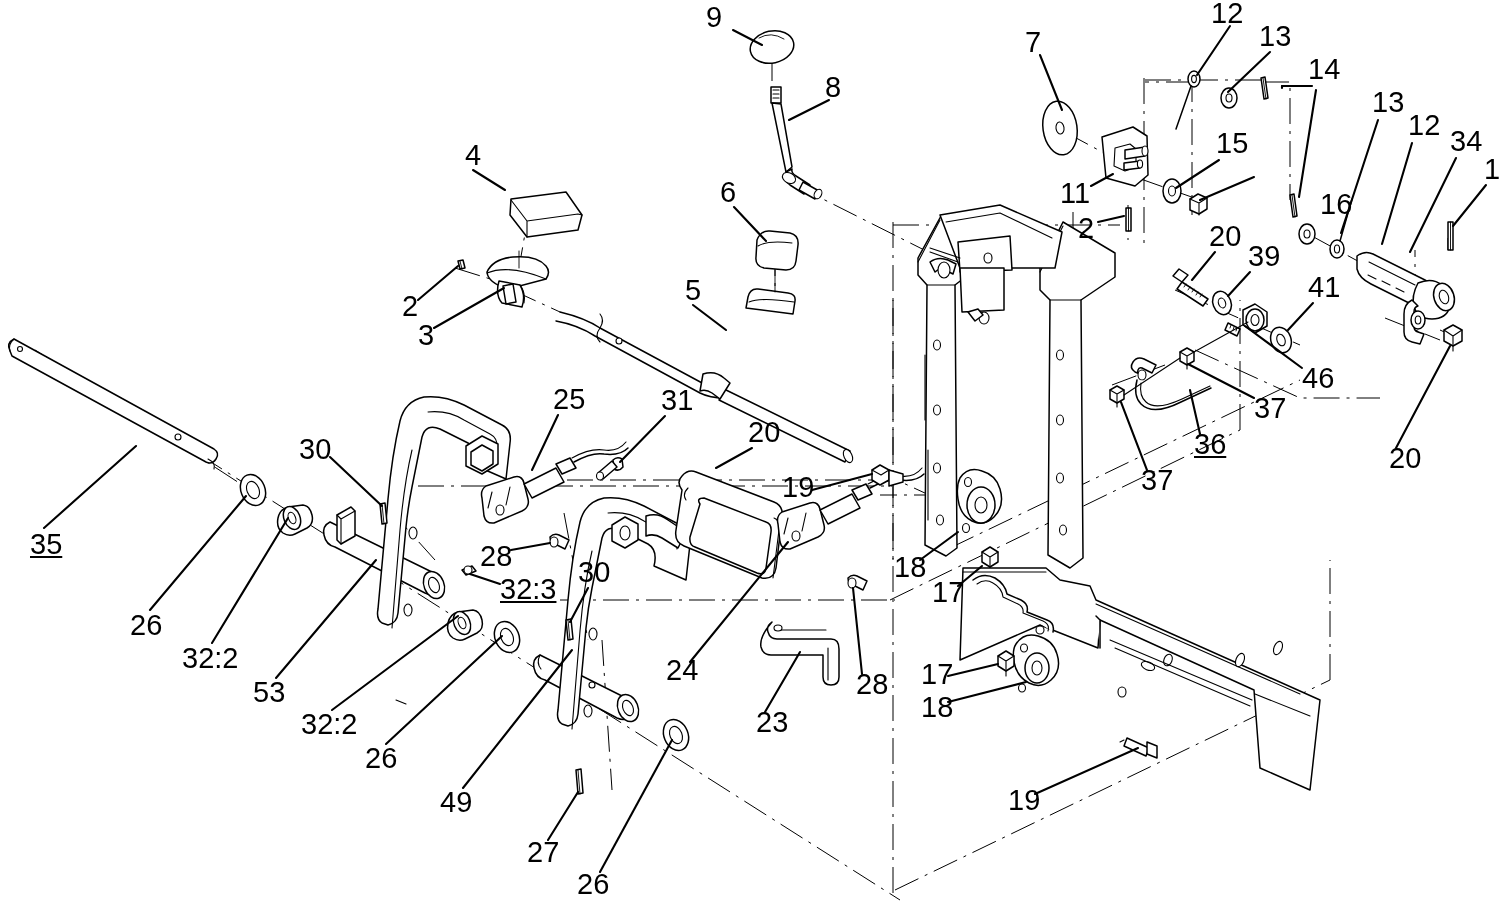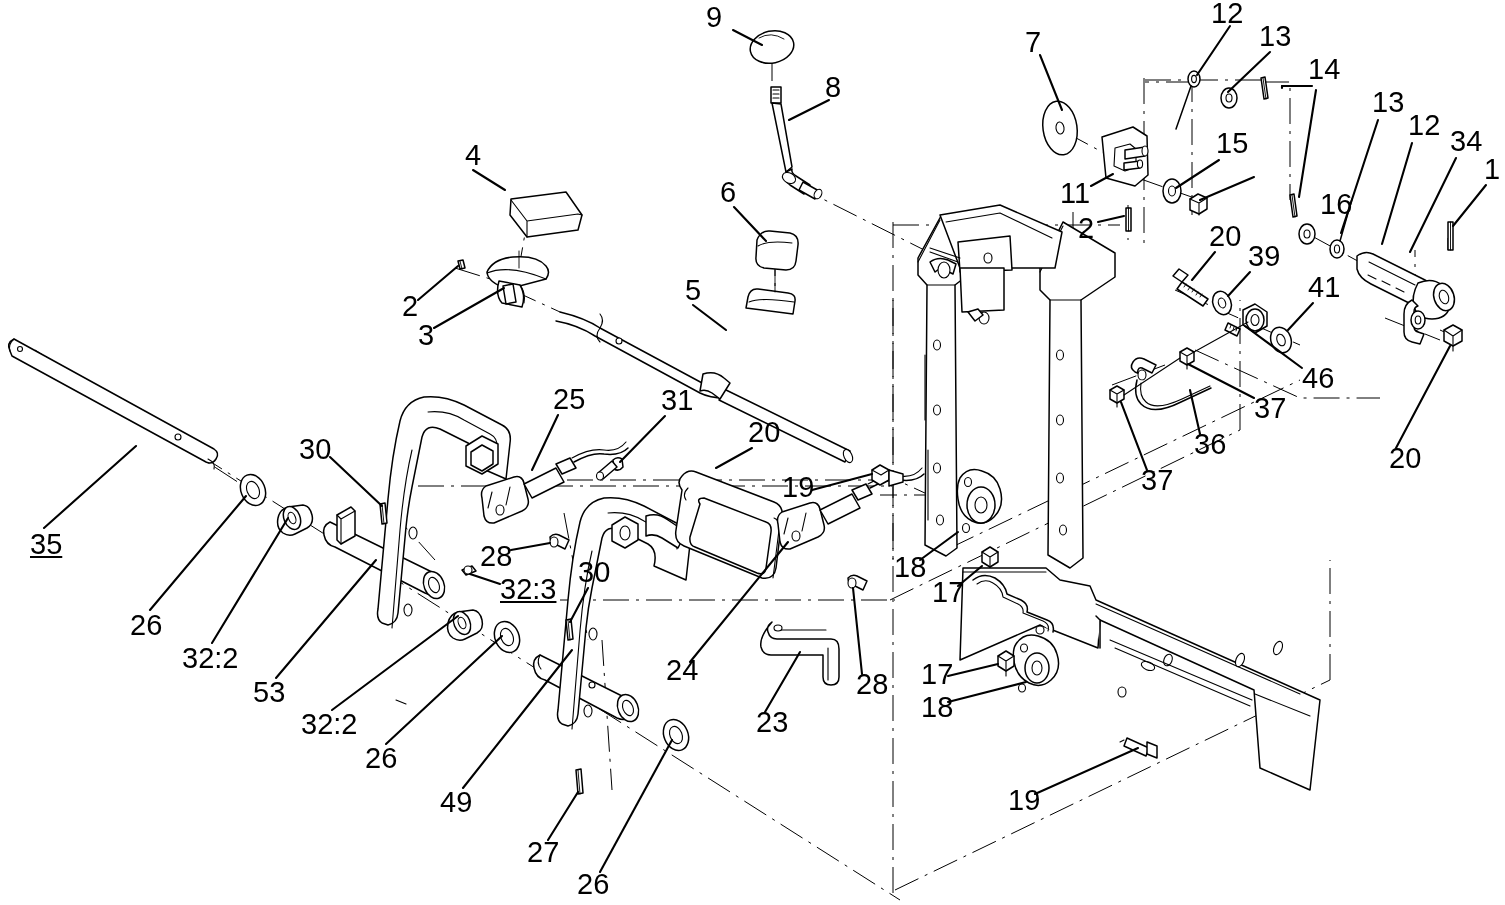--- a/index.html
+++ b/index.html
@@ -541,21 +541,21 @@
   <div class="callout" style="left:720px;  top:178px;">6</div>
   <div class="callout" style="left:465px;  top:141px;">4</div>
   <div class="callout" style="left:402px;  top:292px;">2</div>
   <div class="callout" style="left:418px;  top:321px;">3</div>
   <div class="callout" style="left:685px;  top:276px;">5</div>
   <div class="callout" style="left:1209px; top:222px;">20</div>
   <div class="callout" style="left:1248px; top:242px;">39</div>
   <div class="callout" style="left:1308px; top:273px;text-align:center;">41</div>
   <div class="callout" style="left:1302px; top:364px;">46</div>
   <div class="callout" style="left:1254px; top:394px;">37</div>
-  <div class="callout" style="left:1194px; top:430px;">36</div>
+  <div class="callout" style="left:1194px; top:430px;text-decoration:underline;">36</div>
   <div class="callout" style="left:1141px; top:466px;">37</div>
   <div class="callout" style="left:1389px; top:444px;">20</div>
   <div class="callout" style="left:553px;  top:385px;">25</div>
   <div class="callout" style="left:661px;  top:386px;">31</div>
   <div class="callout" style="left:748px;  top:418px;">20</div>
   <div class="callout" style="left:782px;  top:473px;">19</div>
   <div class="callout" style="left:299px;  top:435px;">30</div>
   <div class="callout" style="left:480px;  top:542px;">28</div>
   <div class="callout" style="left:500px;  top:575px;text-decoration:underline;">32:3</div>
   <div class="callout" style="left:578px;  top:558px;">30</div>

